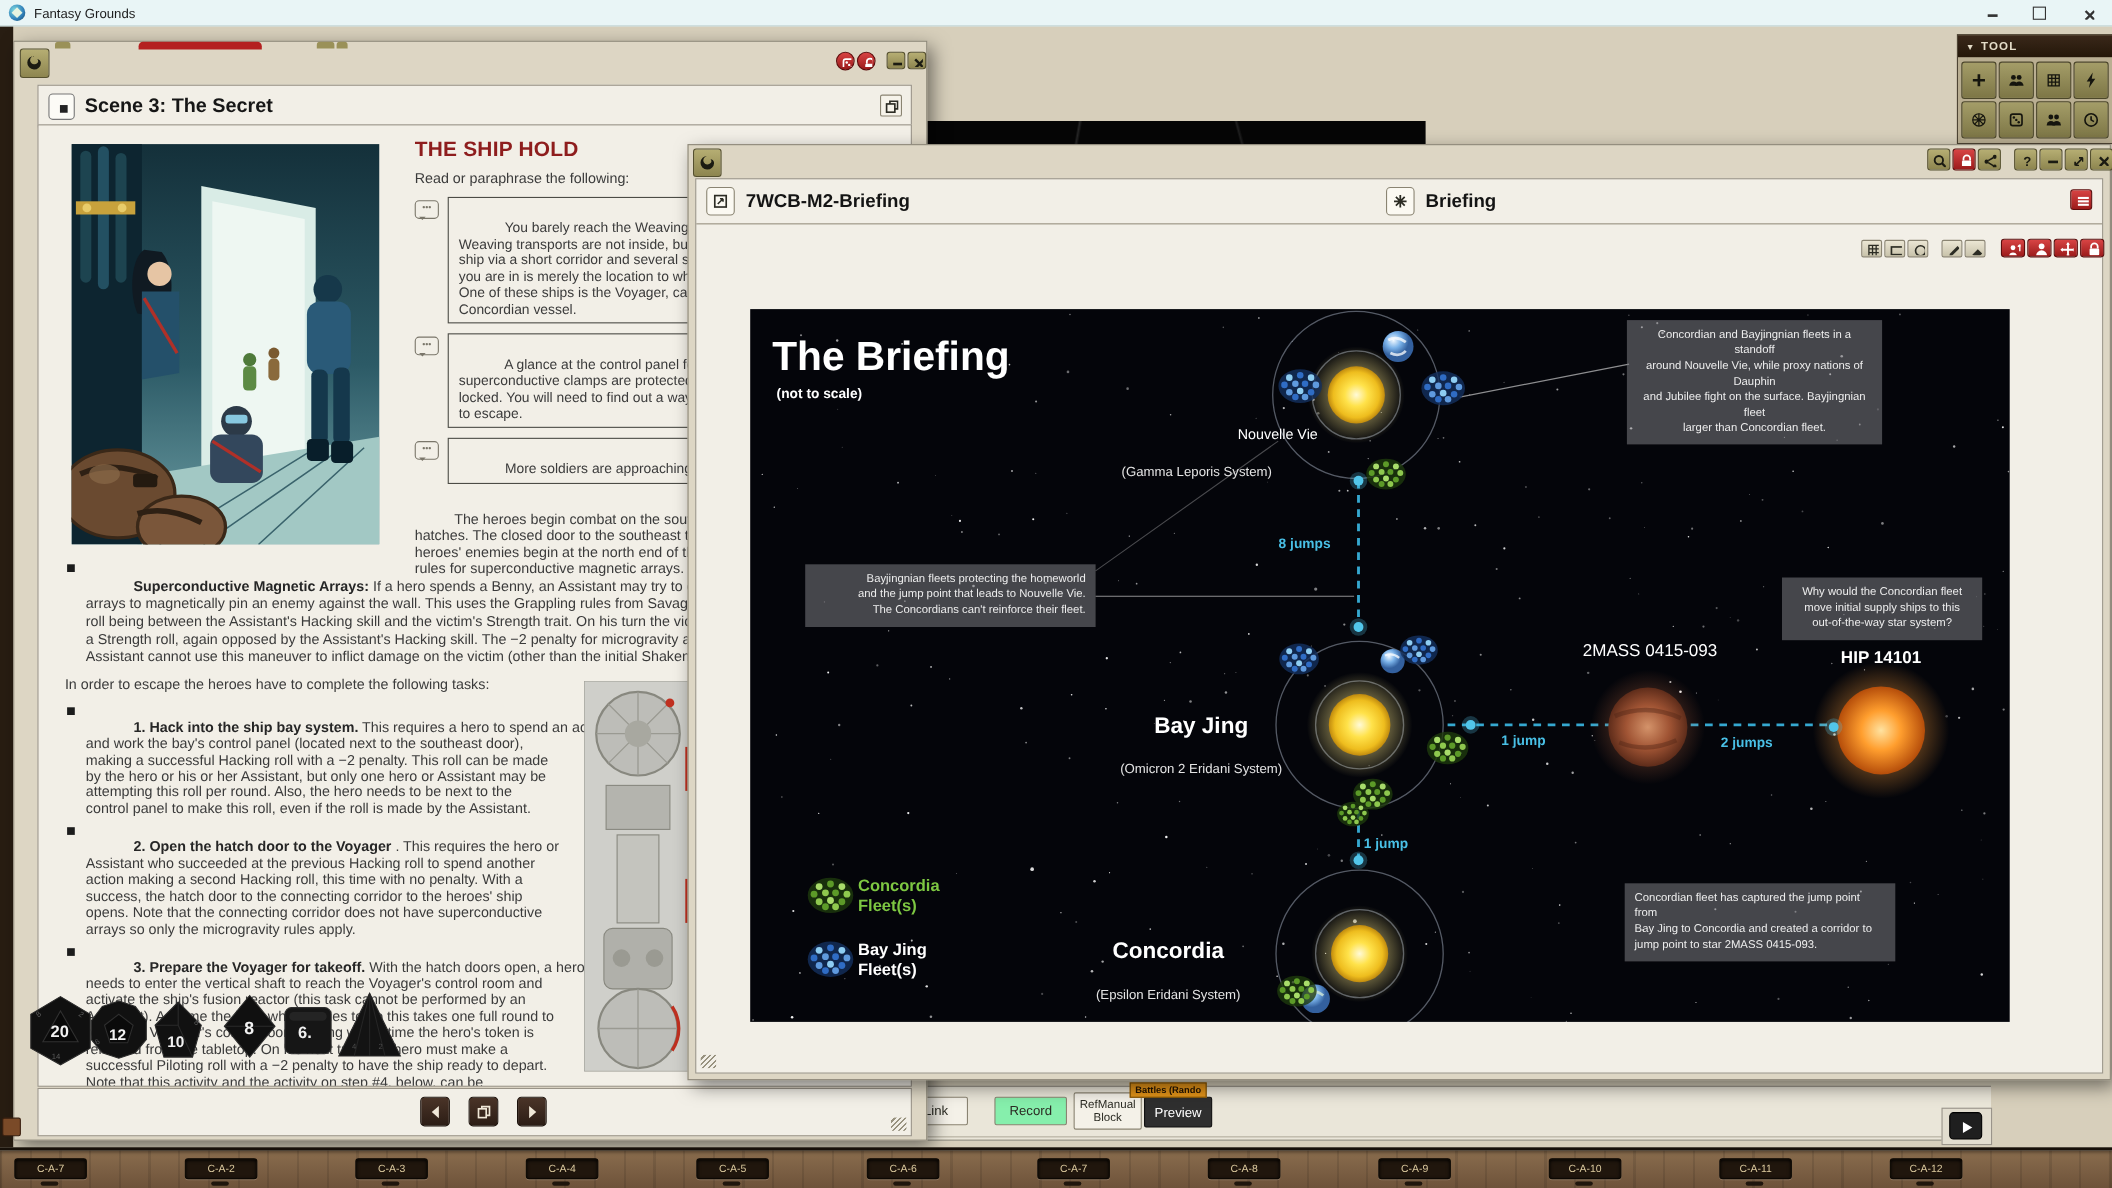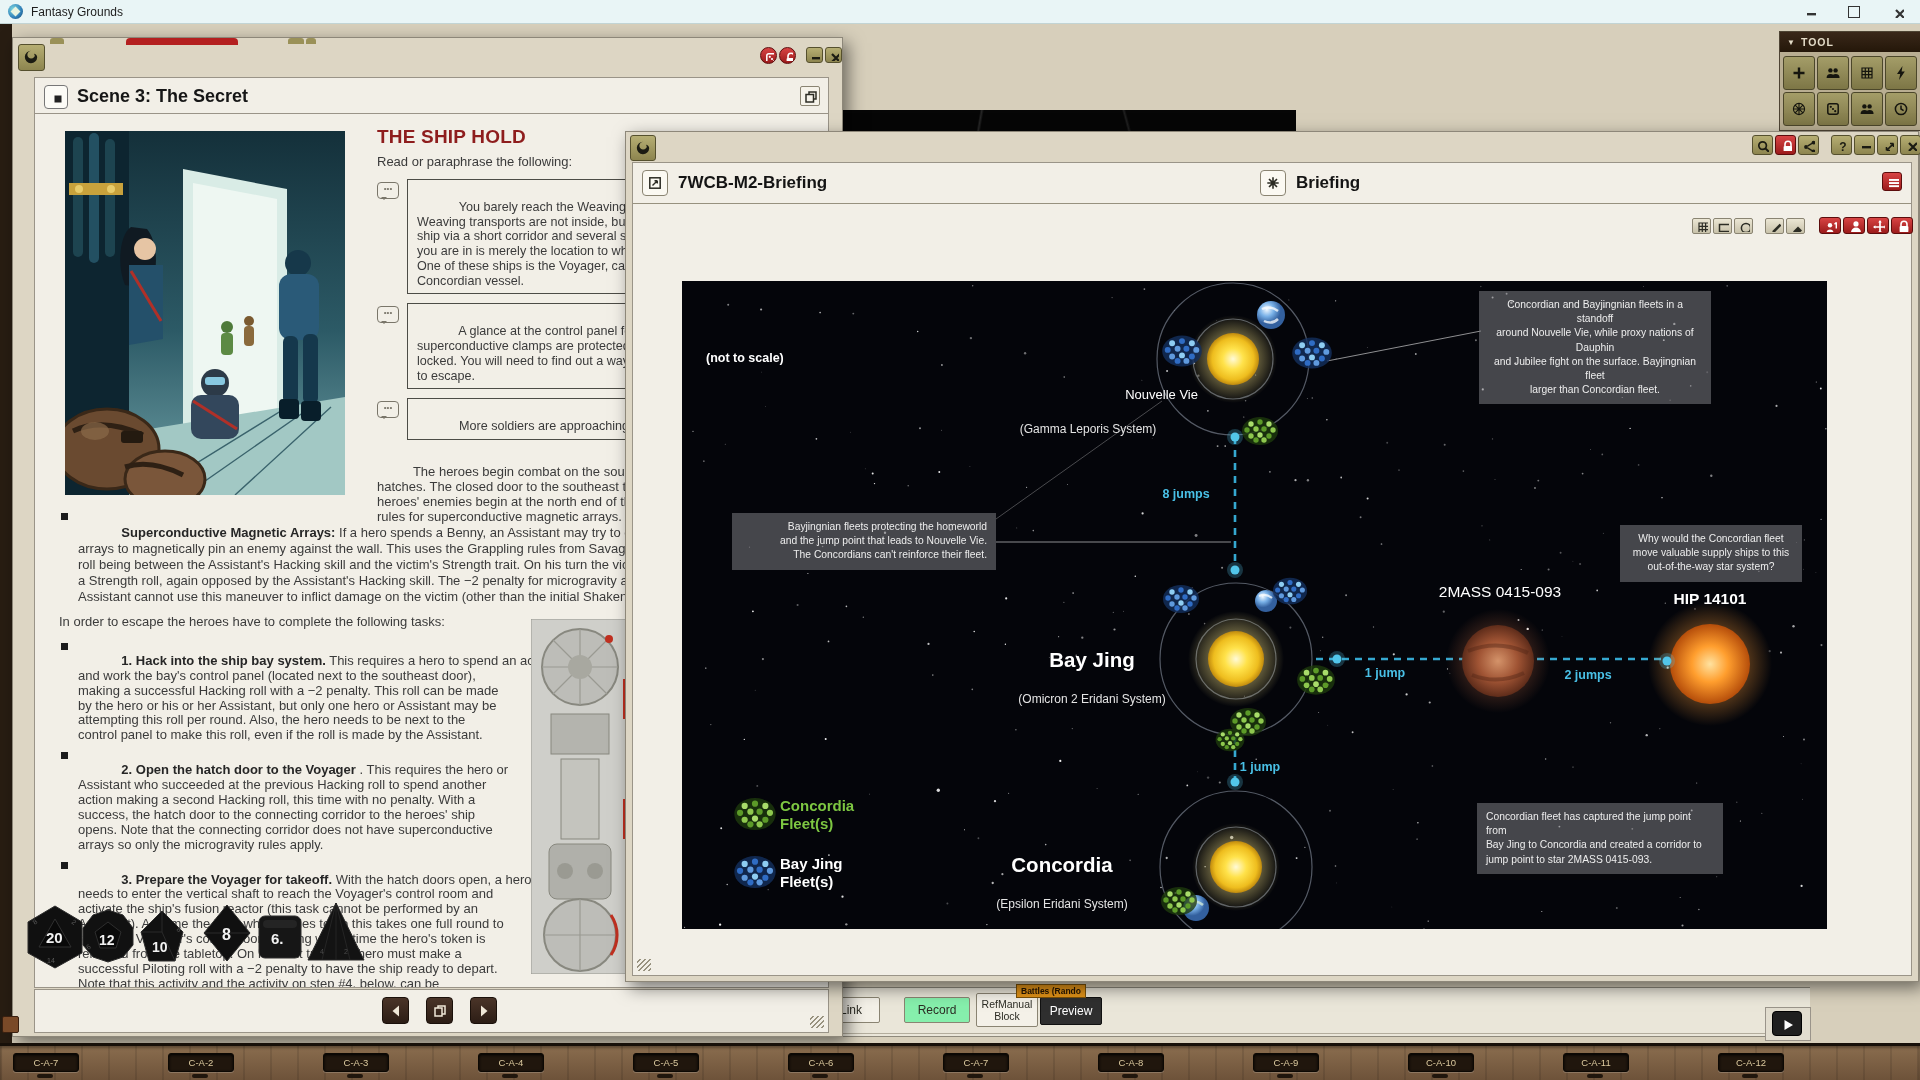--- a/index.html
+++ b/index.html
@@ -275,21 +275,21 @@
   </div>
 
   <div class="abs" style="left:843px;top:987px;width:967px;height:48px;background:#eae6d9;border-top:1px solid #8e897c;border-bottom:1px solid #8e897c;z-index:3;">
     <div class="abs" style="left:0;top:45px;width:967px;height:1px;background:#b3ad9d;"></div>
     <div class="btn-lite abs" style="left:-21px;top:9px;width:58px;height:26px;font-size:12px;background:#f4f1e8;">
       <span>Link</span>
       </div>
     <div class="btn-lite abs" style="left:61px;top:9px;width:66px;height:26px;font-size:12px;background:#86efac;">
       <span>Record</span>
       </div>
-    <div class="abs" style="left:173px;top:-4px;background:#e29318;color:#241402;font-size:8.5px;font-weight:bold;
+    <div class="abs" style="left:184px;top:-4px;background:#e29318;color:#241402;font-size:8.5px;font-weight:bold;
          padding:1px 4px;border:1px solid #7c5208;white-space:nowrap;z-index:4;">
       <span>Battles (Rando</span></div>
     <div class="btn-lite abs" style="left:133px;top:5px;width:62px;height:34px;font-size:10.5px;background:#f4f1e8;
          white-space:pre-line;text-align:center;line-height:12px;">
       <span>RefManual
 Block</span></div>
     <div class="abs" style="left:197px;top:9px;width:60px;height:26px;background:#2f2f2f;border:1px solid #111;
          color:#fff;font-size:12px;display:flex;align-items:center;justify-content:center;border-radius:2px;">
       <span>Preview</span>
       </div>
@@ -1084,20 +1084,21 @@
           </g>
 
           <g font-family="Liberation Sans,sans-serif" font-size="12.5" font-weight="bold" fill="#49c0e6" text-anchor="middle">
             <text x="504" y="217">8 jumps</text>
             <text x="703" y="396">1 jump</text>
             <text x="906" y="398">2 jumps</text>
             <text x="578" y="490">1 jump</text>
           </g>
         </svg>
 
+        <div class="mlabel" style="left:20px;top:22px;font-size:37px;font-weight:bold;text-align:left;">The Briefing</div>
         <div class="mlabel" style="left:24px;top:70px;font-size:12.5px;font-weight:bold;text-align:left;">(not to scale)</div>
 
         <div class="mlabel" style="left:296px;top:88px;width:220px;">
           <div style="font-size:13px;font-weight:normal;text-align:right;">Nouvelle Vie</div>
           <div class="msub">(Gamma Leporis System)</div>
         </div>
         <div class="mlabel" style="left:300px;top:349px;width:220px;">
           <div style="font-size:20.5px;font-weight:bold;">Bay Jing</div>
           <div class="msub">(Omicron 2 Eridani System)</div>
         </div>
@@ -1109,21 +1110,21 @@
         <div class="mlabel" style="left:930px;top:309px;width:196px;font-size:15.5px;font-weight:bold;">HIP 14101</div>
 
         <div class="note" style="left:797px;top:10px;width:232px;text-align:center;">Concordian and Bayjingnian f​leets in a standoff
 around Nouvelle Vie, while proxy nations of Dauphin
 and Jubilee fight on the surface. Bayjingnian fleet
 larger than Concordian fleet.</div>
         <div class="note" style="left:50px;top:232px;width:264px;text-align:right;">Bayjingnian fleets protecting the homeworld
 and the jump point that leads to Nouvelle Vie.
 The Concordians can't reinforce their fleet.</div>
         <div class="note" style="left:938px;top:244px;width:182px;text-align:center;">Why would the Concordian fleet
-move valuable supply ships to this
+move initial supply ships to this
 out-of-the-way star system?</div>
         <div class="note" style="left:795px;top:522px;width:246px;text-align:left;">Concordian fleet has captured the jump point from
 Bay Jing to Concordia and created a corridor to
 jump point to star 2MASS 0415-093.</div>
 
         <div class="mlabel" style="left:98px;top:516px;width:140px;text-align:left;font-size:15px;font-weight:bold;line-height:18px;color:#7dc742;">Concordia
 Fleet(s)</div>
         <div class="mlabel" style="left:98px;top:574px;width:140px;text-align:left;font-size:15px;font-weight:bold;line-height:18px;color:#ffffff;">Bay Jing
 Fleet(s)</div>
       </div>

